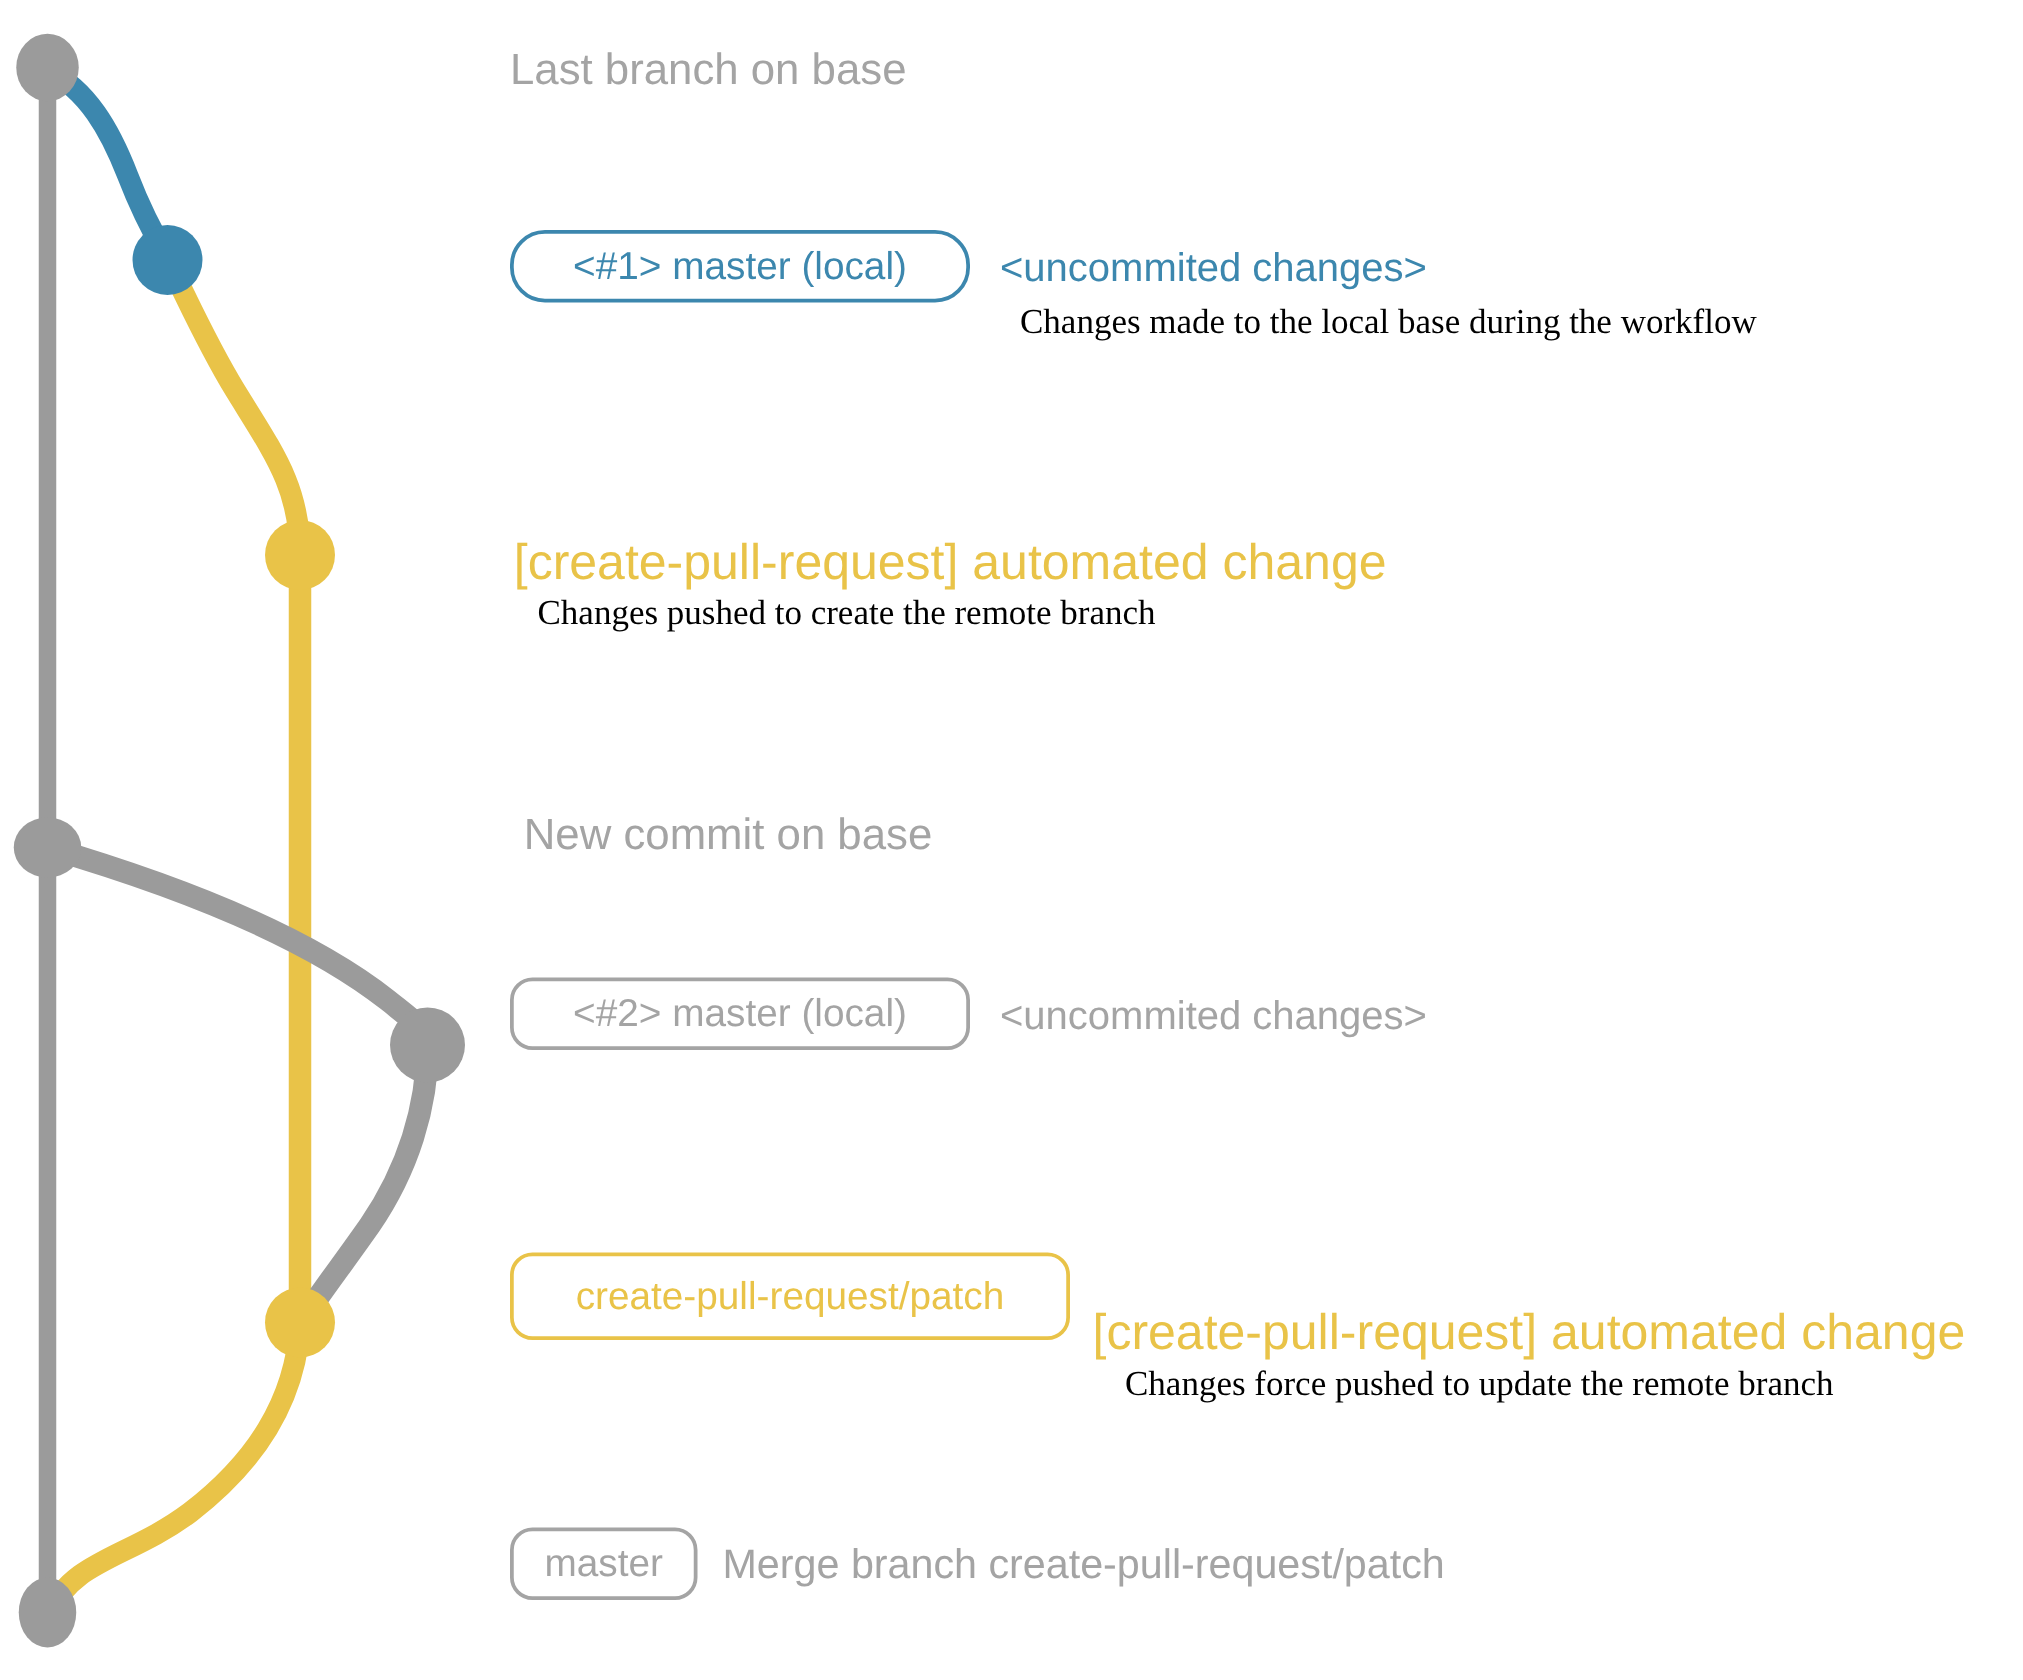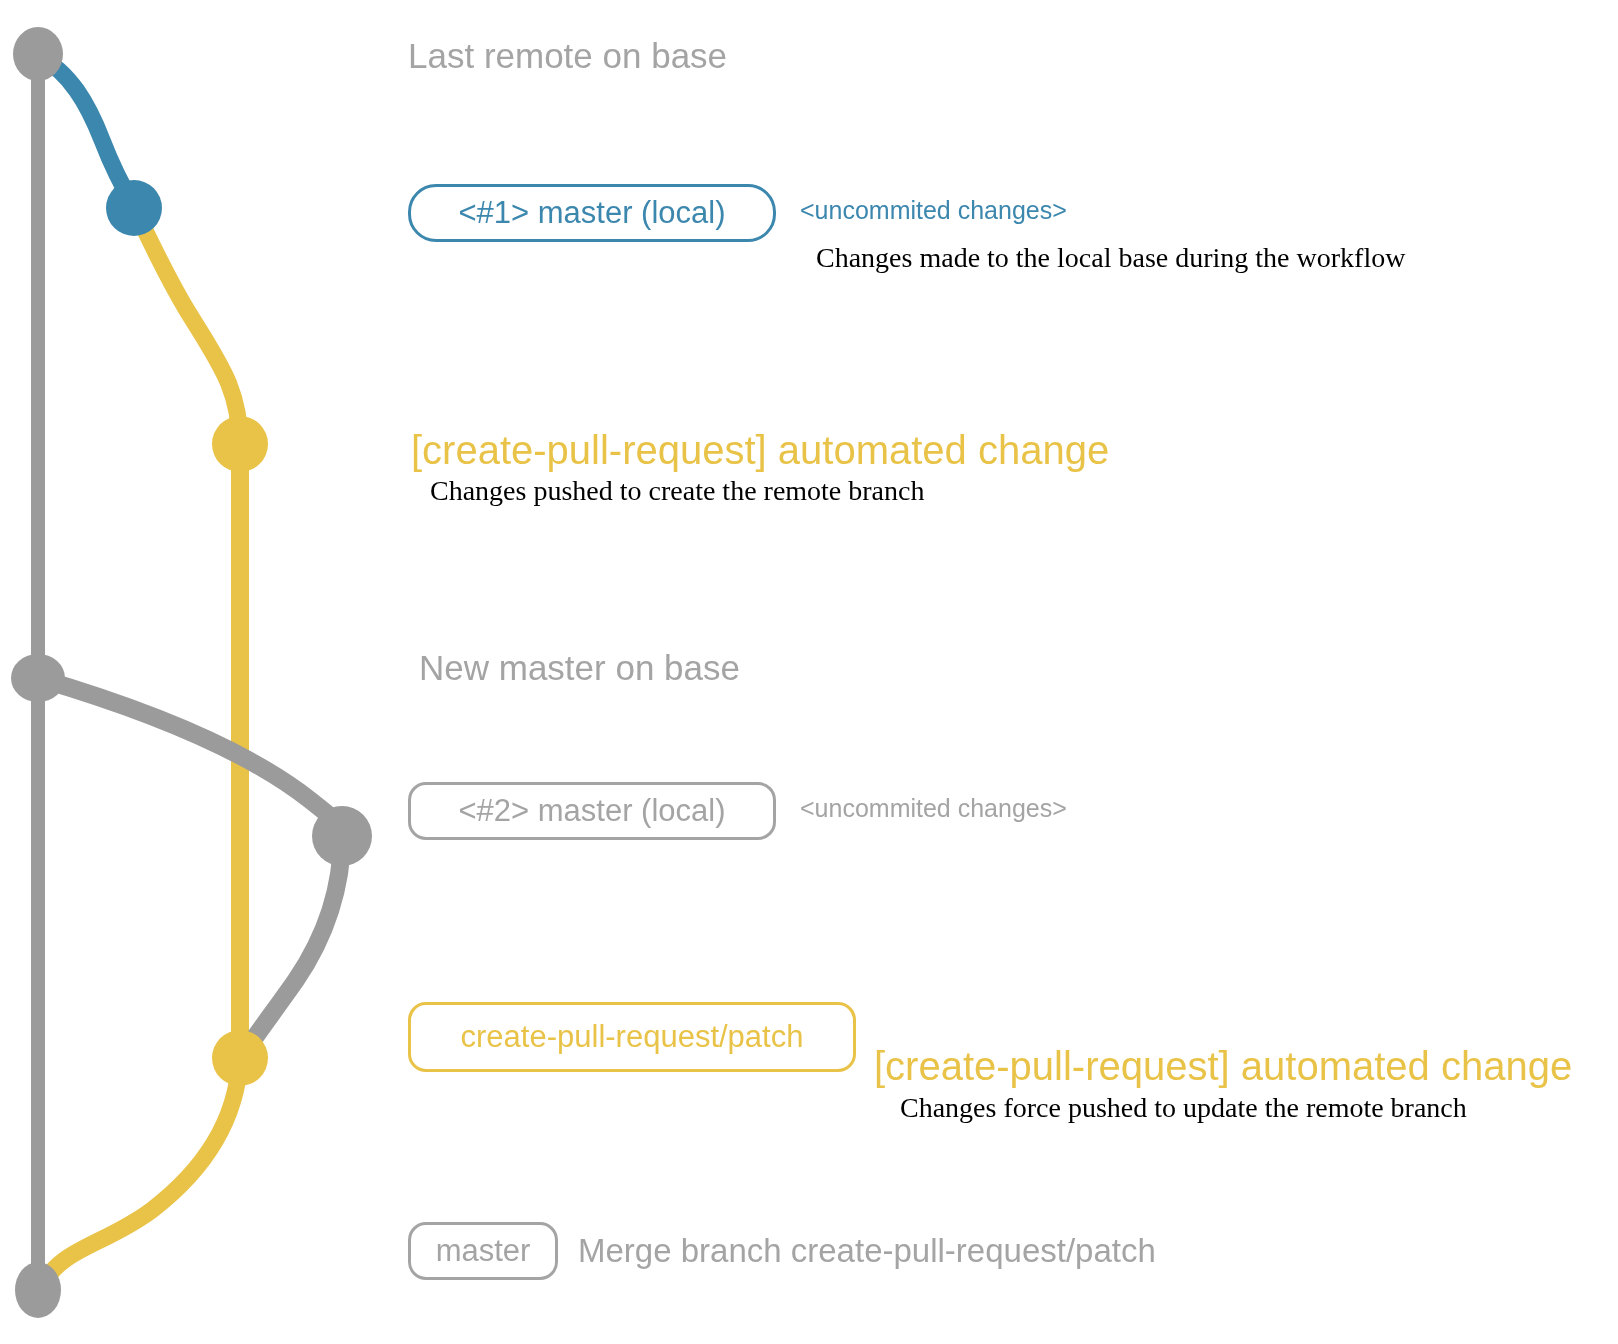--- a/index.html
+++ b/index.html
@@ -6,21 +6,21 @@
   .canvas{
     position:relative;
     width:1618px;height:1344px;
     background:#ffffff;
     overflow:hidden;
     font-family:"Liberation Sans",sans-serif;
   }
   svg.graph{position:absolute;left:0;top:0;}
   .abs{position:absolute;white-space:nowrap;}
   .head{font-size:35px;color:var(--label_gray);}
-  .msg{font-size:25px;}
+  .msg{font-size:32px;}
   .msg.blue{color:var(--blue);}
   .msg.gray{color:var(--label_gray);}
   .msg.yellow{color:var(--yellow);font-size:40px;}
   .desc{
     font-family:"Liberation Serif",serif;
     font-size:28px;color:var(--body_text);
   }
   .badge{
     position:absolute;
     display:flex;align-items:center;justify-content:center;
@@ -64,32 +64,32 @@
     <path d="M240,1060 C236,1122 204,1170 152,1210 C104,1246 58,1248 40,1290" class="sk-yellow nofill" stroke-width="17" stroke-linecap="round"></path>
 
     <circle cx="240" cy="444" r="28" class="fl-yellow"></circle>
     <circle cx="240" cy="1058" r="28" class="fl-yellow"></circle>
 
     <ellipse cx="38" cy="54" rx="25" ry="27" class="fl-gray"></ellipse>
     <ellipse cx="38" cy="678" rx="27" ry="24" class="fl-gray"></ellipse>
     <ellipse cx="38" cy="1290" rx="23" ry="28" class="fl-gray"></ellipse>
   </svg>
 
-  <div class="abs head" style="left:408px;top:36px">Last remote on base</div>
+  <div class="abs head" style="left:408px;top:36px">Last branch on base</div>
 
   <div class="badge blue" style="left:408px;top:184px;width:368px;height:58px">
     <span>&lt;#1&gt; master (local)</span>
   </div>
   <div class="abs msg blue" style="left:800px;top:196px">&lt;uncommited changes&gt;</div>
   <div class="abs desc" style="left:816px;top:242px">Changes made to the local base during the workflow</div>
 
   <div class="abs msg yellow" style="left:411px;top:428px">[create-pull-request] automated change</div>
   <div class="abs desc" style="left:430px;top:475px">Changes pushed to create the remote branch</div>
 
-  <div class="abs head" style="left:419px;top:648px">New master on base</div>
+  <div class="abs head" style="left:419px;top:648px">New commit on base</div>
 
   <div class="badge gray" style="left:408px;top:782px;width:368px;height:58px">
     <span>&lt;#2&gt; master (local)</span>
   </div>
   <div class="abs msg gray" style="left:800px;top:794px">&lt;uncommited changes&gt;</div>
 
   <div class="badge yellow" style="left:408px;top:1002px;width:448px;height:70px">
     <span>create-pull-request/patch</span>
   </div>
   <div class="abs msg yellow" style="left:874px;top:1044px">[create-pull-request] automated change</div>

